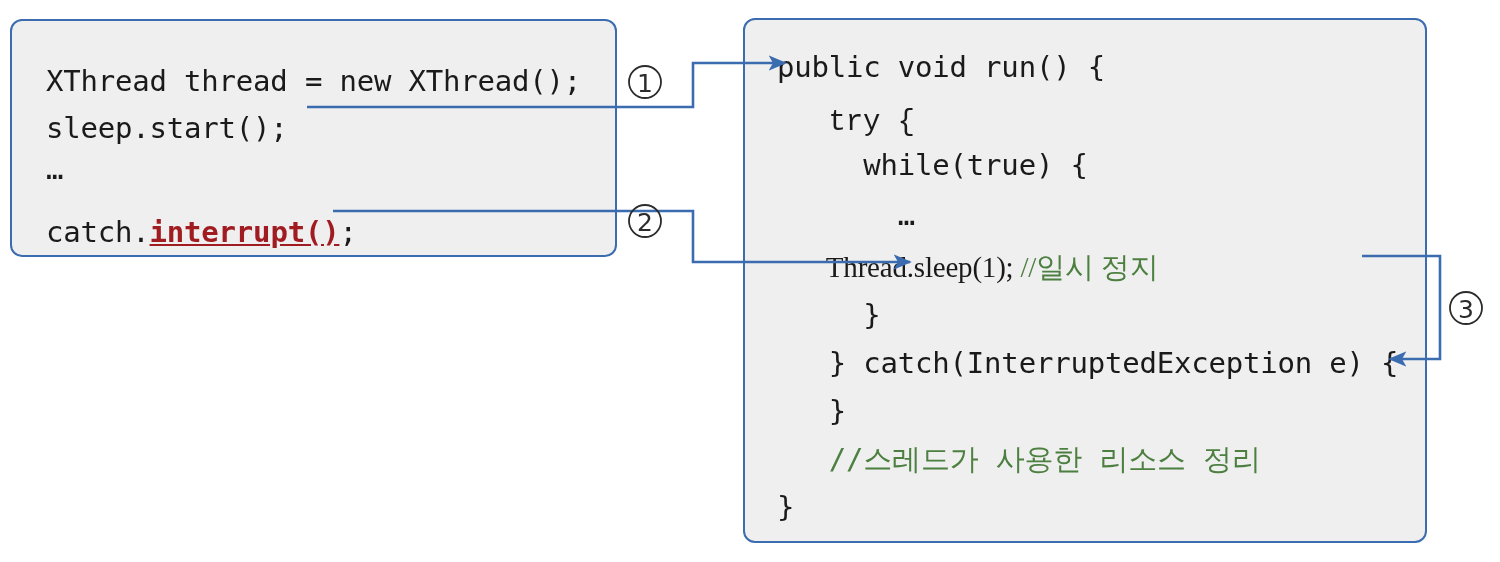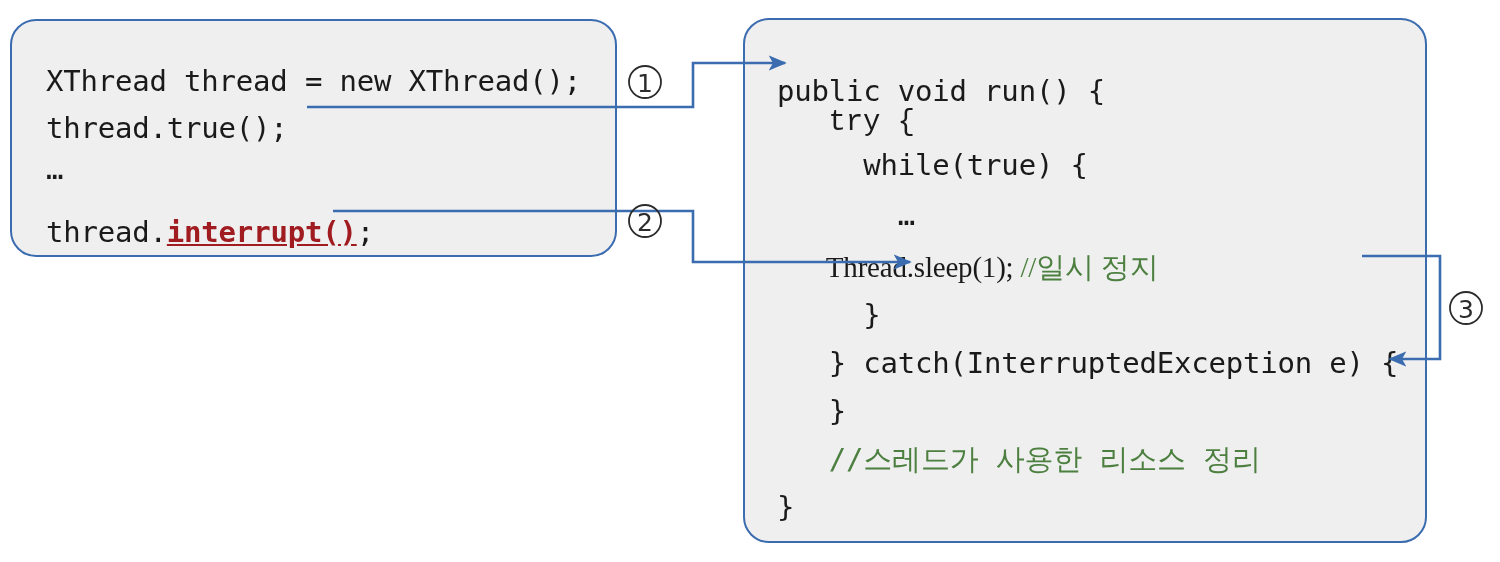--- a/index.html
+++ b/index.html
@@ -14,21 +14,21 @@
     background: #ffffff;
     overflow: hidden;
     font-family: "DejaVu Sans Mono", "Liberation Mono", monospace;
   }
 
   
   .code-box {
     position: absolute;
     background: #efefef;
     border: 2.5px solid #3b6cb0;
-    border-radius: 26px;
+    border-radius: 12px;
     box-sizing: border-box;
   }
   #box-left  { left: 10px;  top: 19px; width: 607px;  height: 238px; }
   #box-right { left: 743px; top: 18px; width: 684px;  height: 525px; }
 
   .code-line {
     position: absolute;
     white-space: pre;
     color: #1a1a1a;
     font-family: "DejaVu Sans Mono", "Liberation Mono", monospace;
@@ -48,29 +48,29 @@
   }
 </style>
 </head>
 <body>
 
 <div id="stage">
 
   <div class="code-box" id="box-left">
     <span class="code-line" style="left:34px; top:45px;">XThread thread = new XThread();</span>
 
-    <span class="code-line" style="left:34px; top:92px;">thread.true();</span>
+    <span class="code-line" style="left:34px; top:92px;">sleep.start();</span>
 
     <span class="code-line" style="left:34px; top:133px;">…</span>
 
-    <span class="code-line" style="left:34px; top:196px;"><span>thread.</span><span class="tok-red">interrupt()</span><span>;</span></span>
+    <span class="code-line" style="left:34px; top:196px;"><span>catch.</span><span class="tok-red">interrupt()</span><span>;</span></span>
   </div>
 
   <div class="code-box" id="box-right">
-    <span class="code-line" style="left:32px; top:56px;">public void run() {</span>
+    <span class="code-line" style="left:32px; top:32px;">public void run() {</span>
 
     <span class="code-line" style="left:32px; top:88px;font-family:Liberation Mono, monospace;">   try {</span>
 
     <span class="code-line" style="left:32px; top:130px;">     while(true) {</span>
 
     <span class="code-line" style="left:32px; top:180px;">       …</span>
 
     <span class="code-line" style="left:32px; top:232px;font-family:Liberation Serif, serif;"><span>       Thread.sleep(1); </span><span class="tok-green">//일시 정지</span></span>
 
     <span class="code-line" style="left:32px; top:280px;">     }</span>

